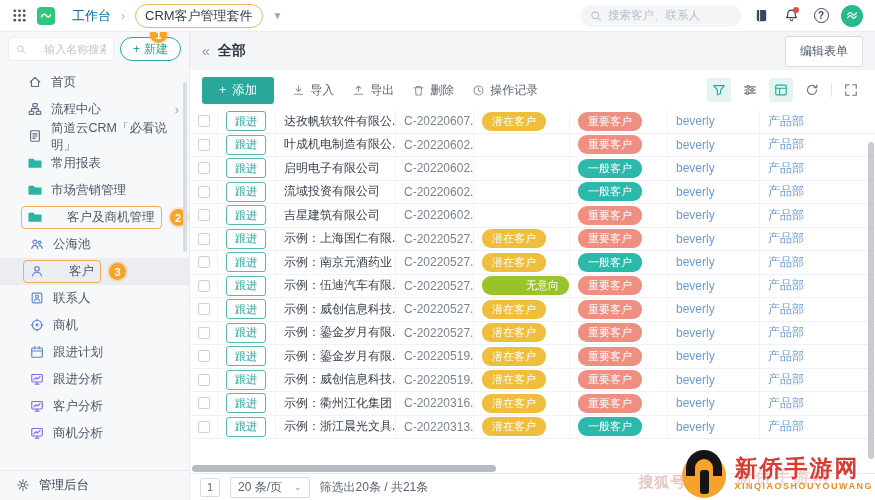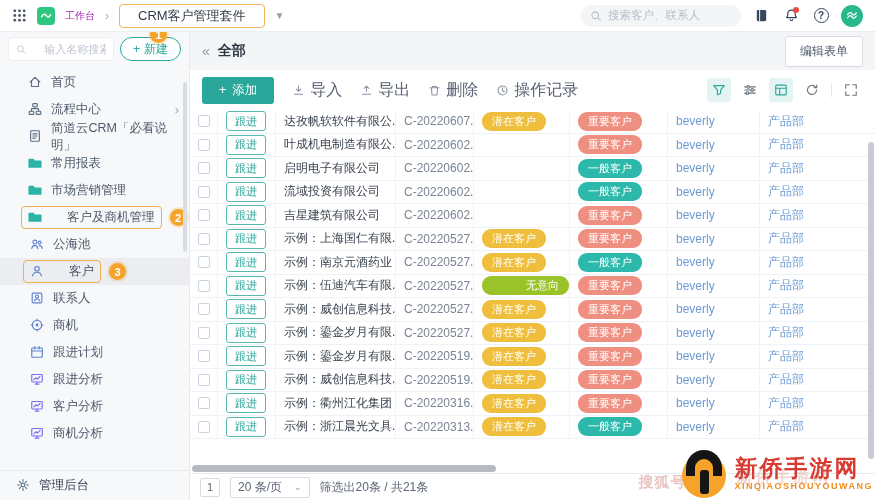--- a/index.html
+++ b/index.html
@@ -6,23 +6,23 @@
   html,body { width:875px; height:500px; overflow:hidden; }
   body { font-family:"Liberation Sans","DejaVu Sans",sans-serif; background:#f4f5f7; color:#3a4350; }
   .stage { position:relative; width:875px; height:500px; }
   svg { display:block; }
 
   
   .topbar { position:absolute; top:0; left:0; right:0; height:32px; background:#fff;
     border-bottom:1px solid #ecedf0; display:flex; align-items:center; padding:0 12px; gap:10px; z-index:5; }
   .grid-ic { color:#4a5668; }
   .app-logo { width:18px; height:18px; border-radius:4px; background:#2ec77f; display:flex; align-items:center; justify-content:center; }
-  .bc-label { font-size:10px; color:#a21caf; }
+  .bc-label { font-size:13px; color:#0369a1;margin-left:7px; }
   .bc-sep { color:#aab2bd; font-size:12px; }
-  .app-title-box { border:1px solid #f0b65a; border-radius:4px; padding:2px 18px; font-size:13px; color:#333c48; background:#fff; }
+  .app-title-box { border:1px solid #f0b65a; border-radius:12px; padding:2px 9px; font-size:13px; color:#333c48; background:#fff; }
   .caret { color:#9aa3b0; font-size:10px; }
   .tb-spacer { flex:1; }
   .tb-search { width:160px; height:22px; background:#f4f5f7; border-radius:11px; display:flex; align-items:center; padding:0 9px; gap:6px; color:#b6bdc8; }
   .tb-search .ph { font-size:11.5px; }
   .tb-ic { color:#39465e; display:flex; align-items:center; justify-content:center; width:20px; height:20px; position:relative; }
   .bell-dot { position:absolute; top:1px; right:2px; width:6px; height:6px; border-radius:50%; background:#f2483e; }
   .help-circ { width:15px; height:15px; border-radius:50%; border:1.4px solid #39465e; color:#39465e; font-size:10px; font-weight:bold; display:flex; align-items:center; justify-content:center; }
   .avatar { width:22px; height:22px; border-radius:50%; background:#27b88b; display:flex; align-items:center; justify-content:center; }
 
   
@@ -55,21 +55,21 @@
   .main { position:absolute; top:32px; left:190px; right:0; bottom:0; display:flex; flex-direction:column; }
   .main-header { height:38px; display:flex; align-items:center; padding:0 12px; flex:0 0 auto; }
   .collapse-ic { color:#8a93a2; font-size:14px; cursor:pointer; }
   .view-title { font-size:14px; font-weight:bold; color:#2f3742; margin-left:8px; }
   .mh-spacer { flex:1; }
   .edit-form-btn { background:#fff; border:1px solid #d5dae2; border-radius:3px; color:#4e5a6b; font-size:12px; padding:6px 14px; cursor:pointer; }
   .panel { flex:1; background:#fff; display:flex; flex-direction:column; position:relative; min-height:0; }
   .toolbar { height:40px; display:flex; align-items:center; padding:0 12px; gap:18px; flex:0 0 auto; }
   .add-btn { background:#2aa79b; color:#fff; border:none; border-radius:3px; height:27px; padding:0 17px;
     font-size:12.5px; display:flex; align-items:center; gap:6px; cursor:pointer; }
-  .tb-action { display:flex; align-items:center; gap:5px; font-size:16px; color:#5a6372; cursor:pointer; }
+  .tb-action { display:flex; align-items:center; gap:5px; font-size:12px; color:#5a6372; cursor:pointer; }
   .tb-action svg { color:#8a93a2; }
   .tools-right { margin-left:auto; display:flex; align-items:center; gap:7px; }
   .icon-btn { width:24px; height:24px; display:flex; align-items:center; justify-content:center; border-radius:3px; color:#6b7480; cursor:pointer; }
   .icon-btn.active { background:#e4f4f2; color:#2aa79b; }
   .v-div { width:1px; height:14px; background:#e3e6ea; }
 
   
   .tablewrap { flex:1; position:relative; overflow:hidden; min-height:0; }
   .trow { display:grid; grid-template-columns:28px 58px 120px 78px 96px 98px 92px 1fr;
     border-bottom:1px solid #eef1f5; align-items:center; height:23.5px; }

